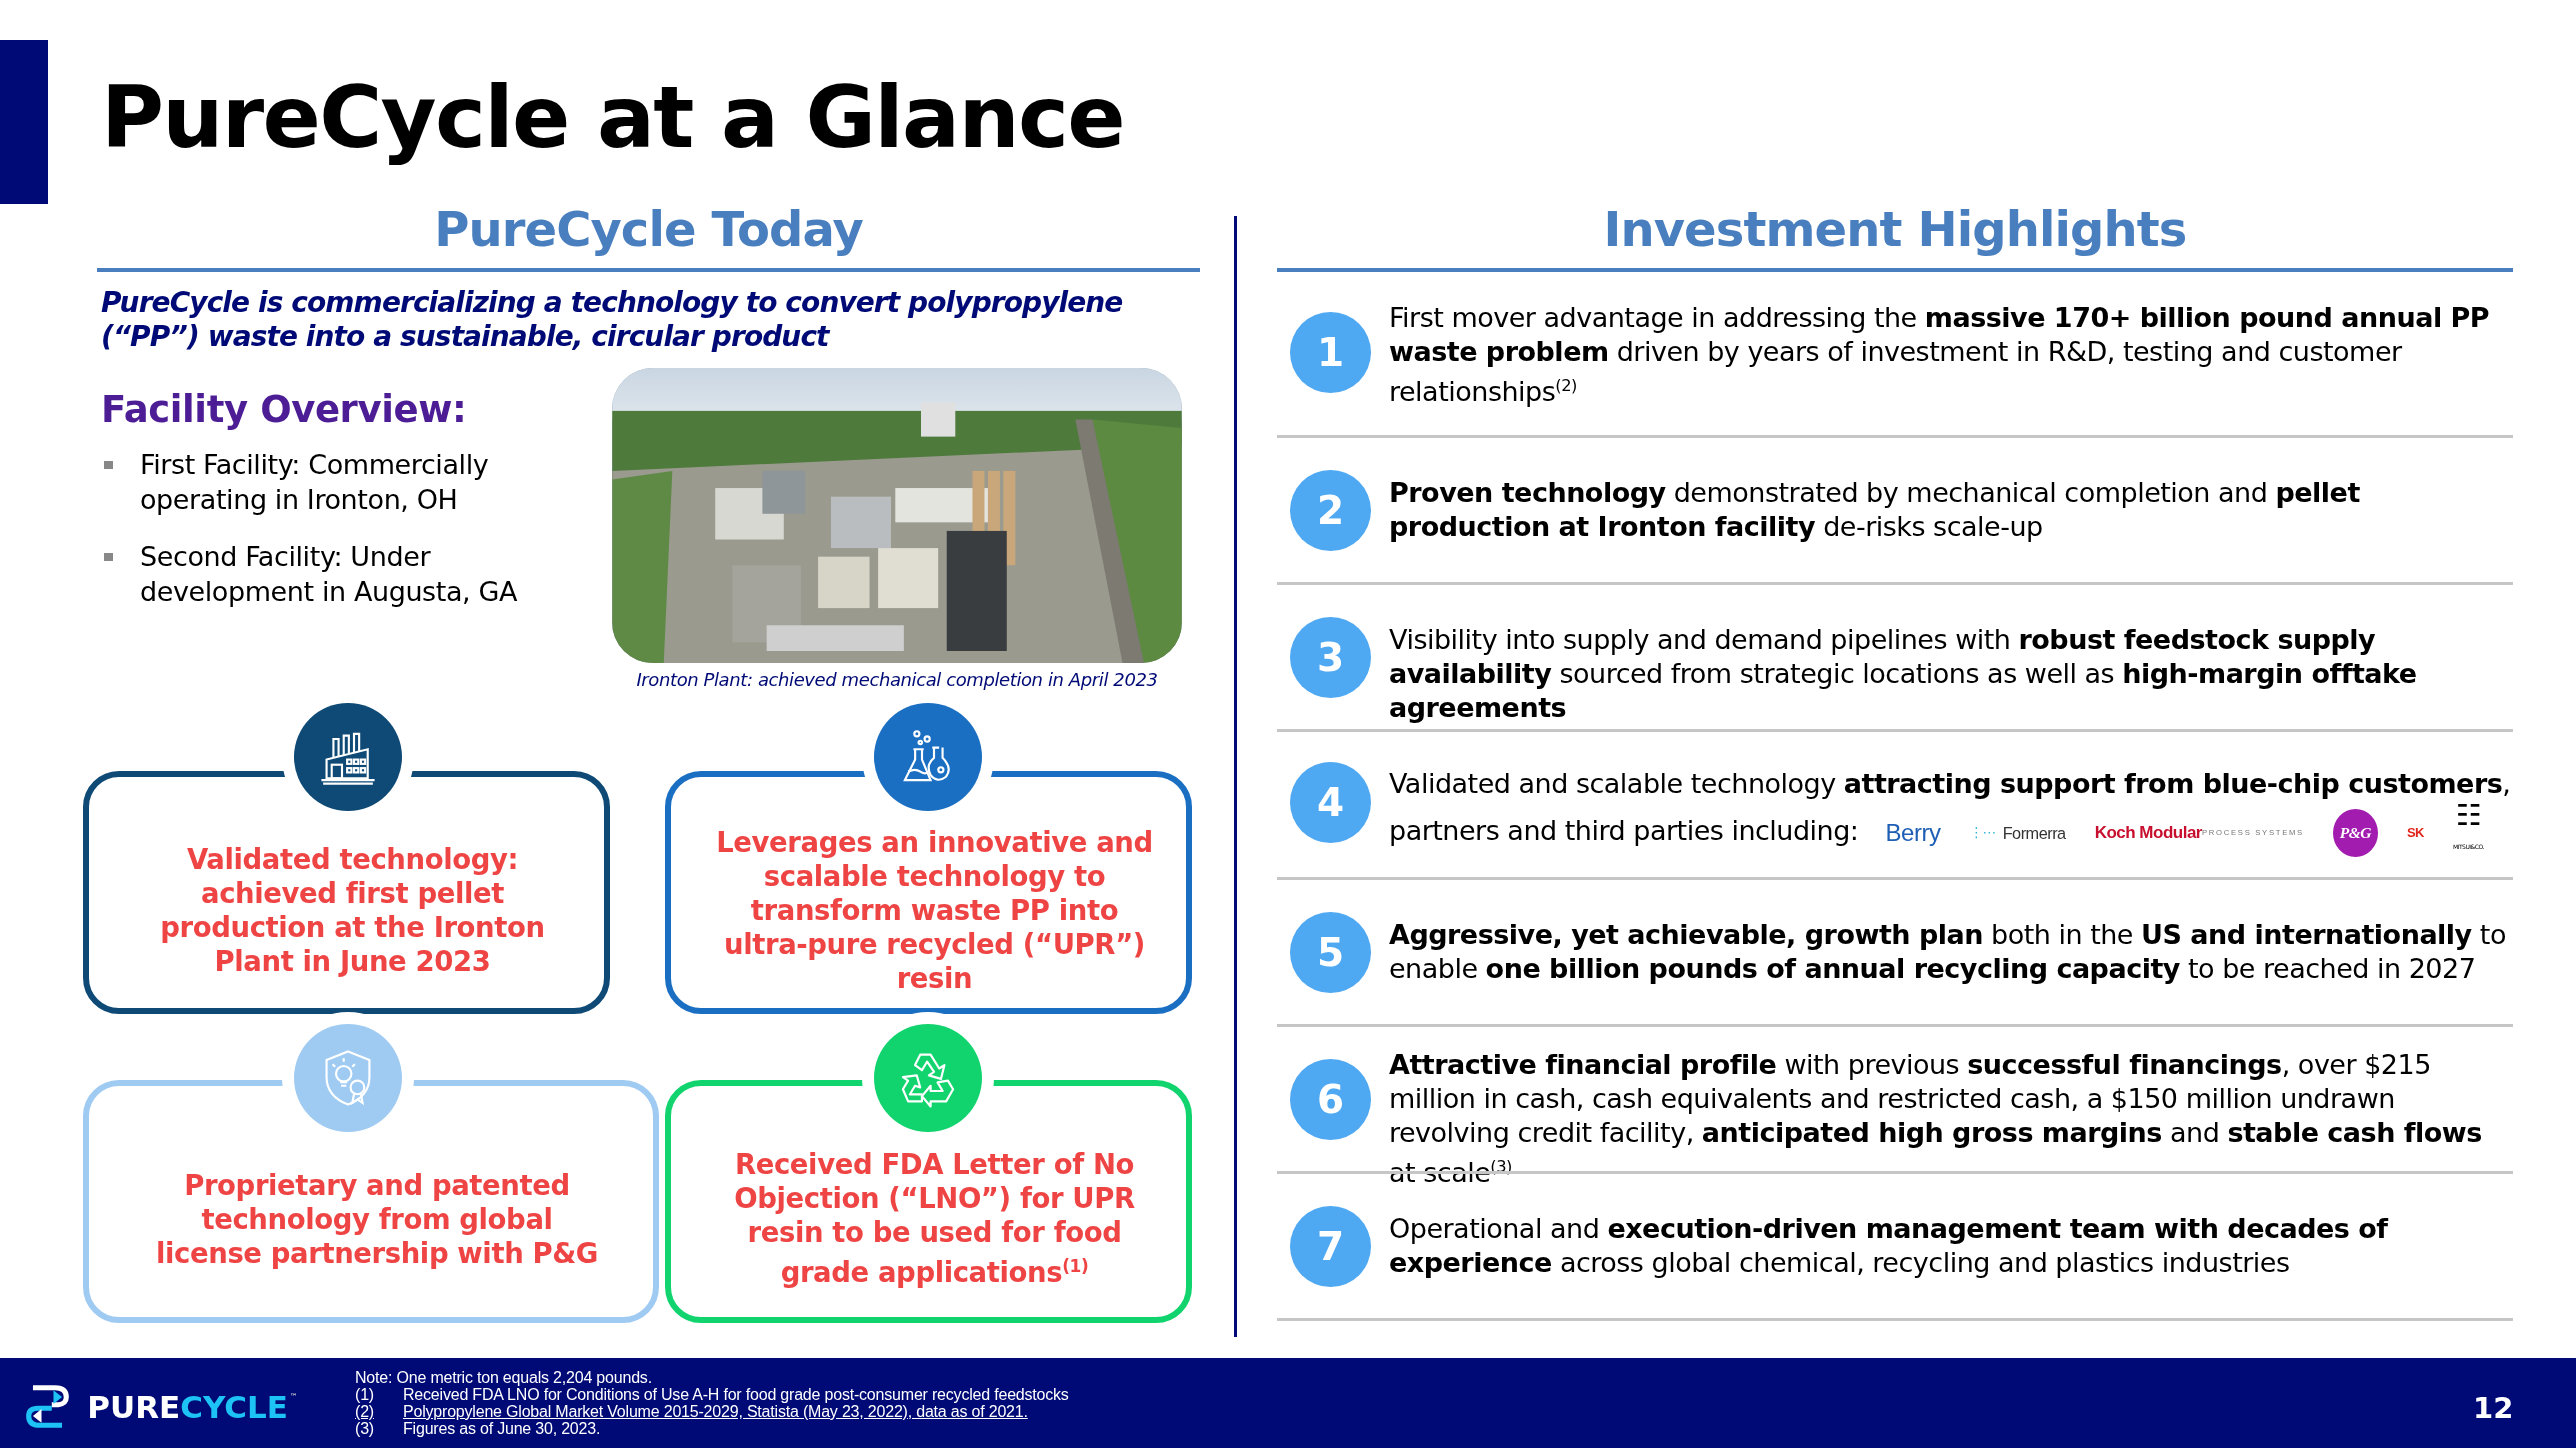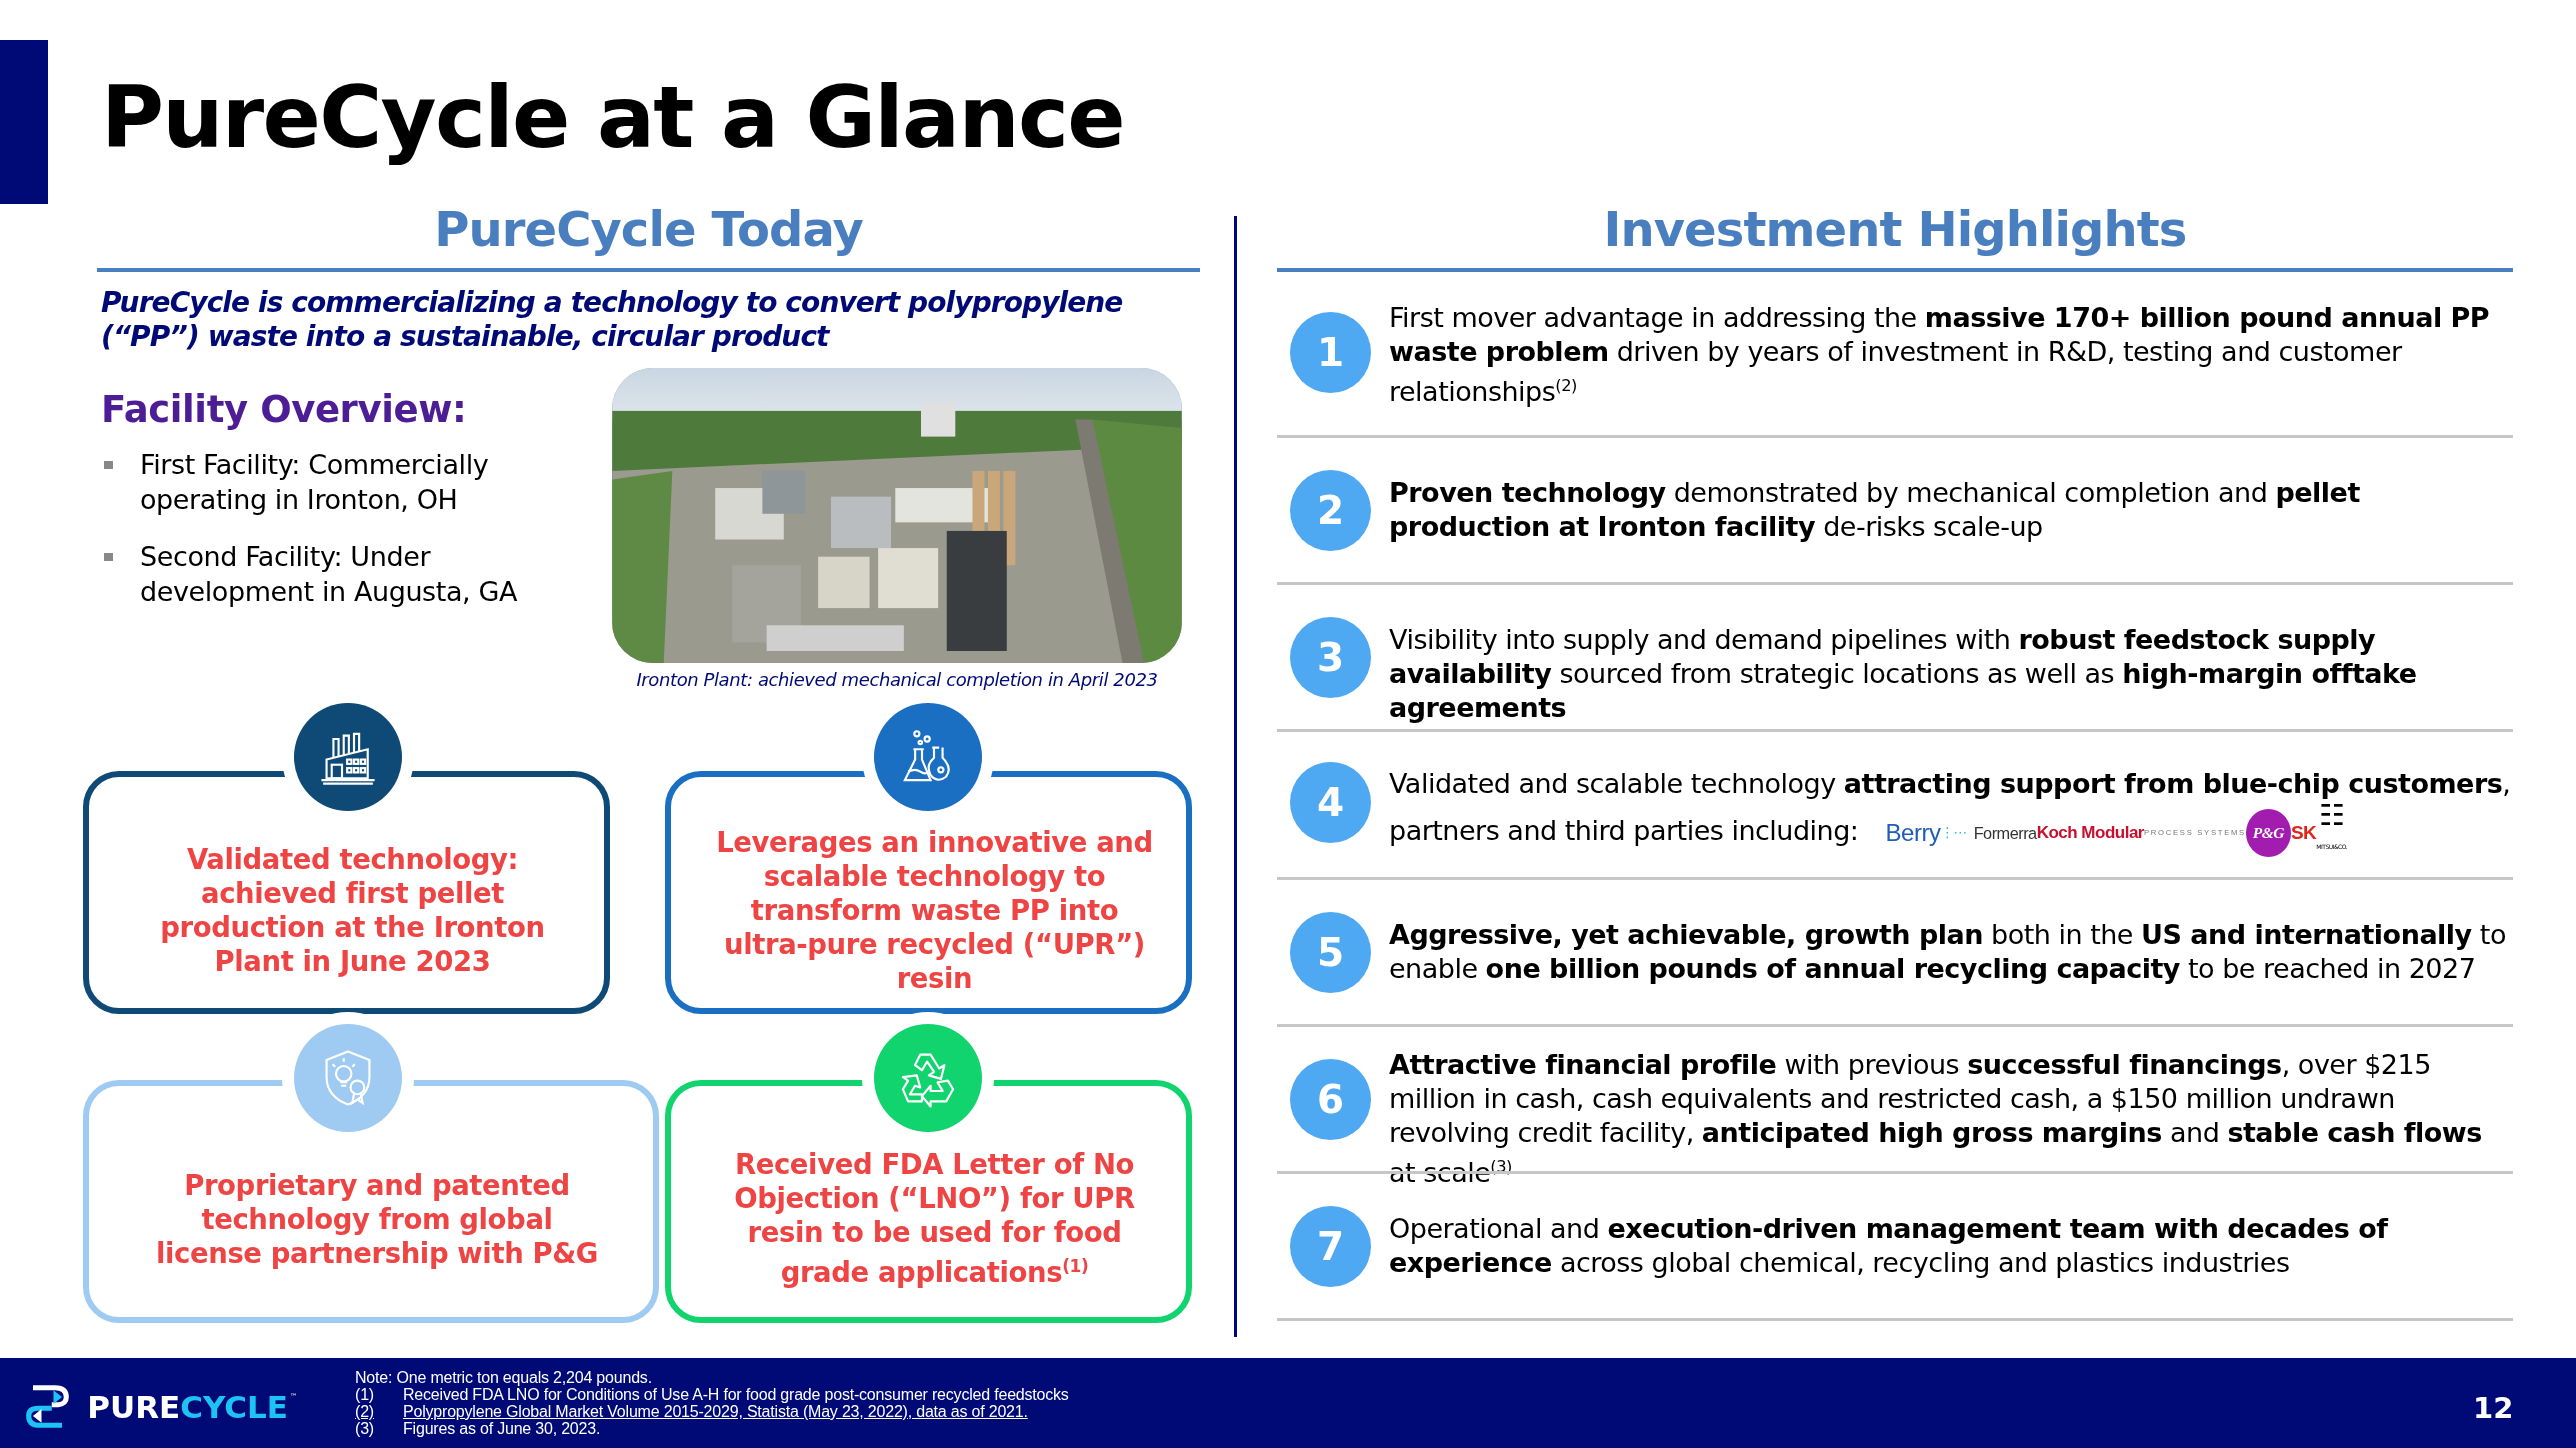--- a/index.html
+++ b/index.html
@@ -40,28 +40,28 @@
   .i2 { left: 874px; top: 703px; background: #1b6fc2; }
   .i3 { left: 294px; top: 1024px; background: #9fcbf3; }
   .i4 { left: 874px; top: 1024px; background: #12d46e; }
 
   .hl-rule { position: absolute; left: 1277px; width: 1236px; height: 3.4px; background: #c6c6c6; }
   .hl-num { position: absolute; left: 1290px; width: 81px; height: 81px; border-radius: 50%; background: #4ea8f2; color: #fff; font-size: 39px; font-weight: bold; display: flex; align-items: center; justify-content: center; }
   .hl-text { position: absolute; left: 1389px; width: 1125px; font-size: 27px; line-height: 34px; letter-spacing: -0.5px; color: #000; }
   .hl-text b { font-weight: bold; }
   .hl-text sup { font-size: 16.3px; vertical-align: 10.3px; }
 
-  .logos { display: inline-flex; align-items: center; margin-left: 19px; vertical-align: middle; }
+  .logos { display: inline-flex; align-items: center; gap: 29px; margin-left: 19px; vertical-align: middle; }
   .logo { display: inline-flex; align-items: center; font-size: 20.6px; }
   .logo-berry { color: #1e5fb5; font-size: 24px; font-family: "Liberation Sans", sans-serif; }
   .logo-formerra { color: #333; font-size: 16.3px; font-family: "Liberation Sans", sans-serif; gap: 6.9px; }
   .logo-koch { color: #c8102e; font-weight: bold; font-size: 17px; flex-direction: row; align-items: flex-start; line-height: 15.5px; font-family: "Liberation Sans", sans-serif; }
   .logo-koch small { font-size: 7.7px; color: #777; letter-spacing: 1.7px; font-weight: normal; }
   .logo-pg { width: 45px; height: 48px; border-radius: 50%; background: #a21caf; color: #fff; font-style: italic; font-size: 15.5px; font-weight: bold; justify-content: center; font-family: "Liberation Serif", serif; }
-  .logo-sk { color: #e1251b; font-weight: bold; font-size: 19px; font-family: "Liberation Sans", sans-serif; }
+  .logo-sk { color: #e1251b; font-weight: bold; font-size: 13px; font-family: "Liberation Sans", sans-serif; }
   .logo-mitsui { flex-direction: column; font-size: 6px; color: #000; }
 
   .footer { left: 0; top: 1358px; width: 2576px; height: 90px; background: #000a76; }
   .footer-logo { left: 20.6px; top: 1380px; display: flex; align-items: center; gap: 13.7px; }
   .brand-text { font-family: "DejaVu Sans", sans-serif; font-weight: bold; font-size: 31px; letter-spacing: 0px; }
   .brand-pure { color: #ffffff; }
   .brand-cycle { color: #1cc3f4; }
   .brand-tm { color: #ccc; font-size: 7.7px; vertical-align: 19px; margin-left: 1.7px; }
   .notes { left: 355px; top: 1369px; color: #ffffff; font-size: 16px; line-height: 17px; font-family: "Liberation Sans", sans-serif; letter-spacing: -0.2px; }
   .notes .row { display: flex; }

